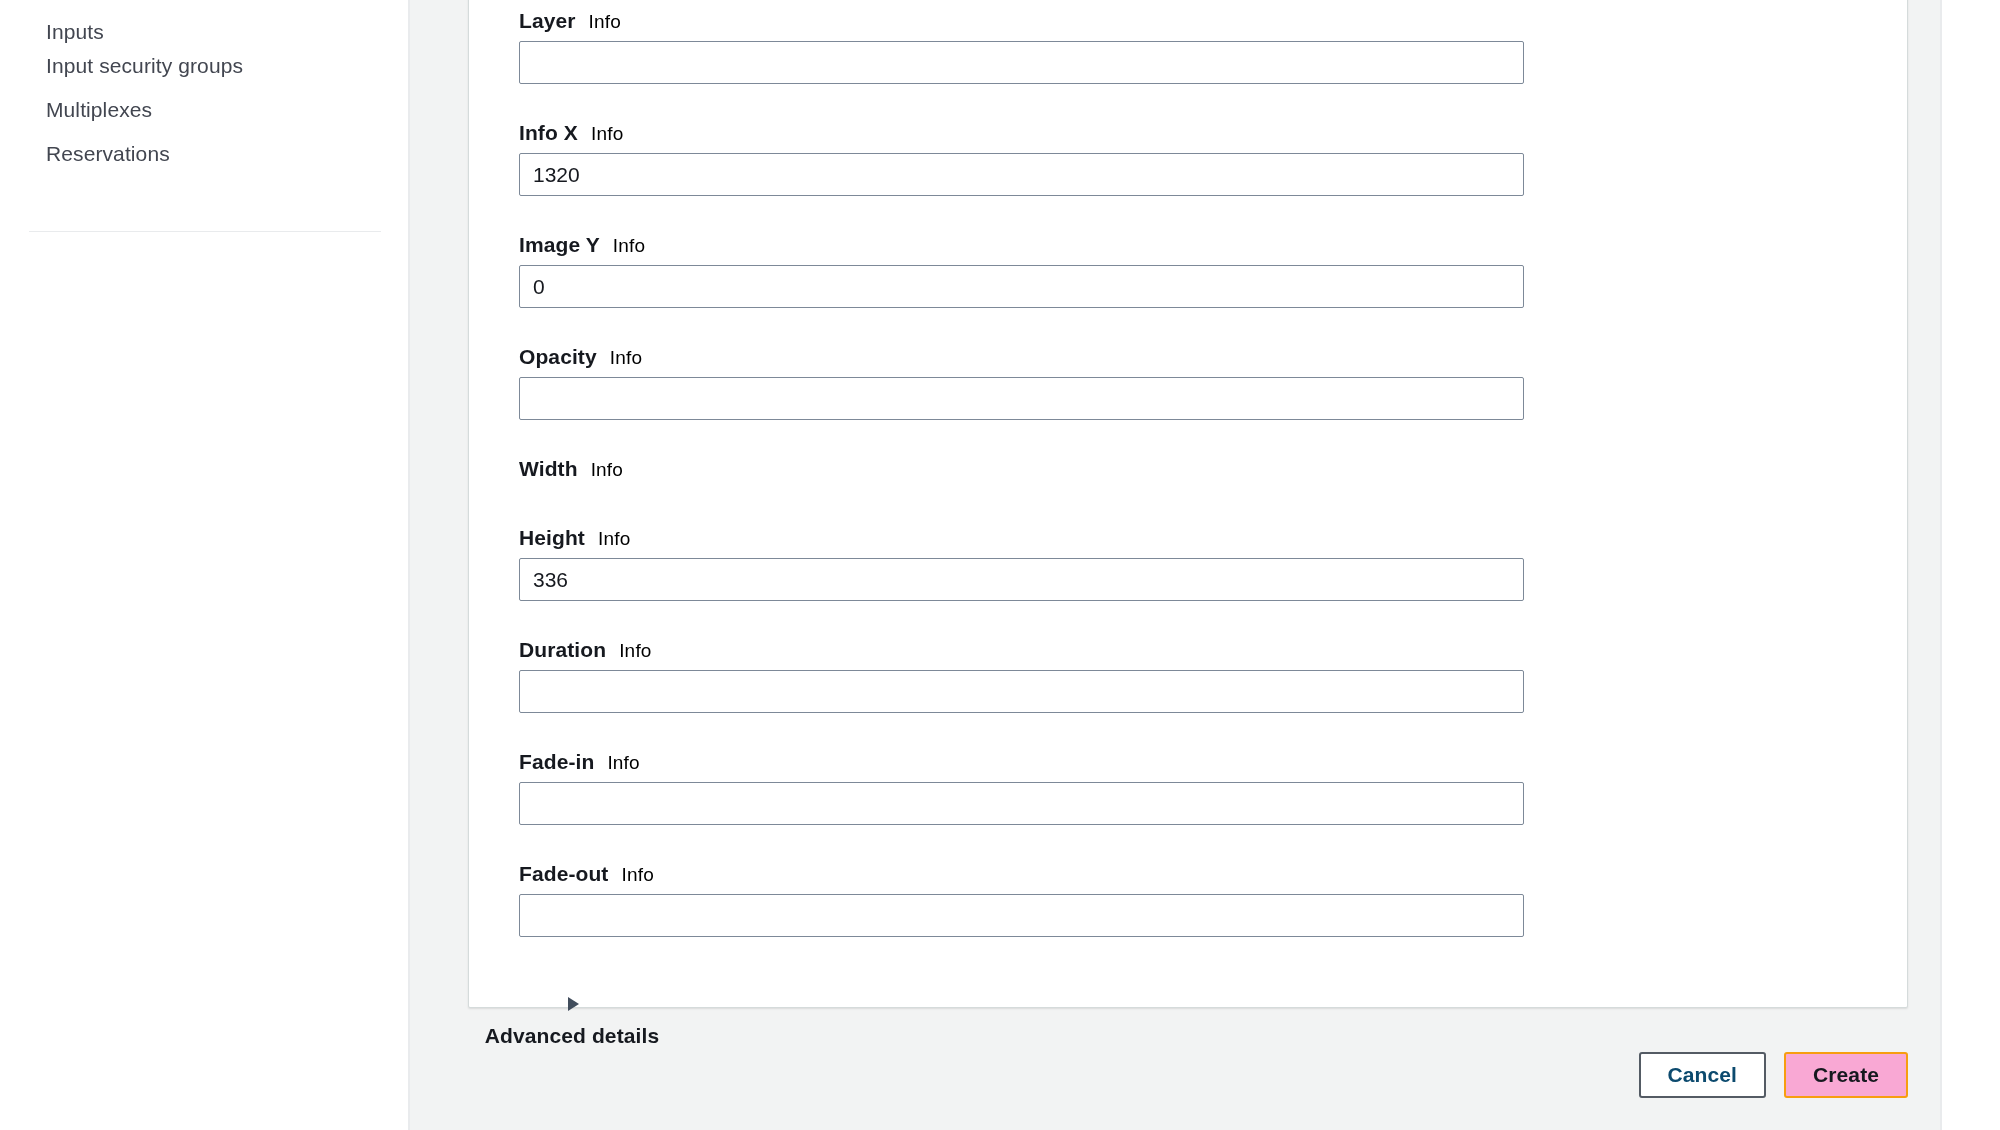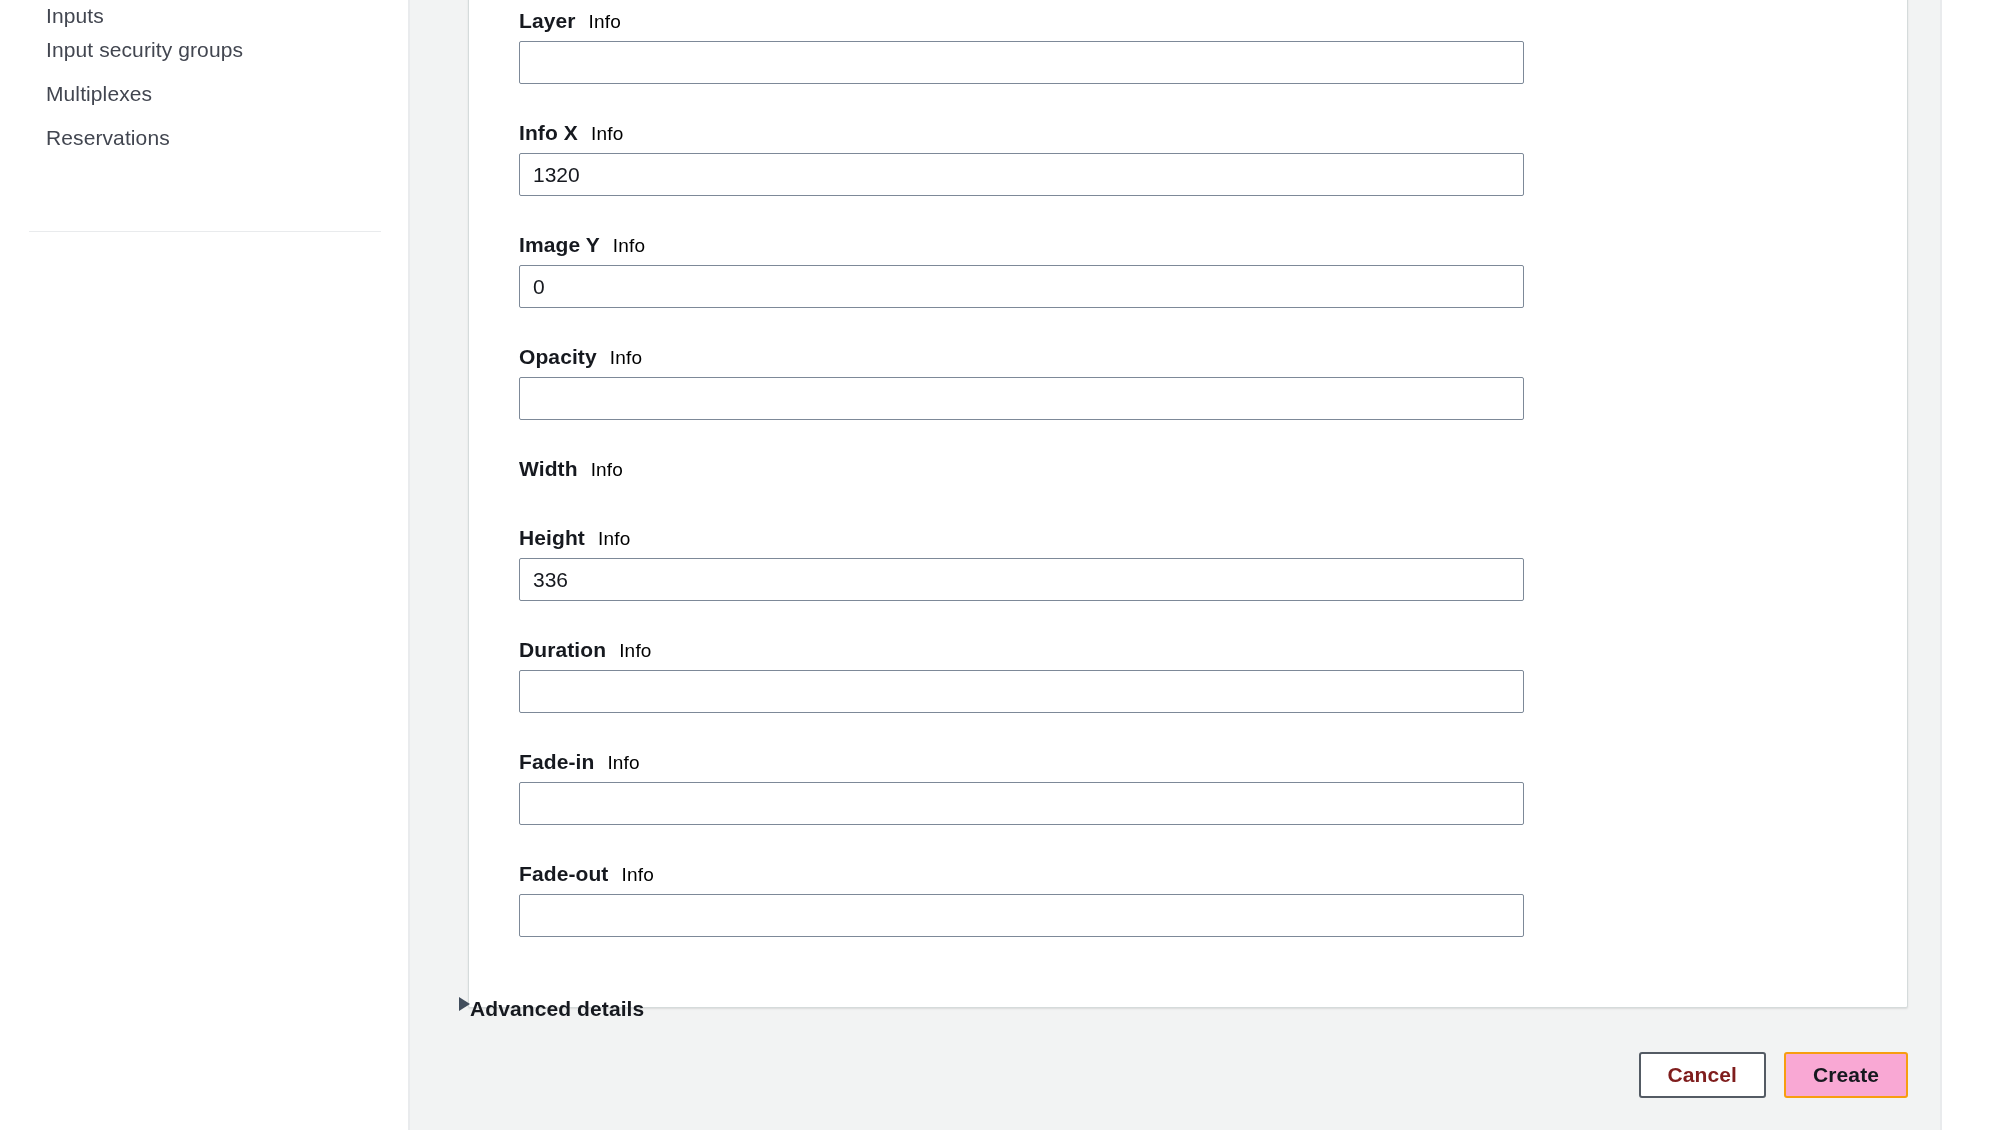--- a/index.html
+++ b/index.html
@@ -11,21 +11,21 @@
   }
   .page { position: relative; width: 2000px; height: 1130px; display: flex; }
 
   
   .sidebar {
     width: 410px; height: 1130px;
     background: #ffffff;
     border-right: 2px solid #e9ebed;
     position: relative;
     flex: 0 0 410px;
-    padding-top: 0;
+    padding-top: 16px;
   }
   .nav-list { list-style: none; padding-top: 0; }
   .nav-item {
     padding: 0 0 0 46px;
     height: 44px;
     display: flex;
     align-items: center;
     font-size: 21px;
     color: #424650;
     letter-spacing: .1px;
@@ -94,23 +94,24 @@
     color: #16191f;
     padding: 8px 13px;
     outline: none;
   }
   .field-gap { height: 37px; }
 
   
   .advanced {
     margin-top: 60px;
     margin-left: -12px;
-    display: flex; align-items: flex-start; 
+    display: flex; align-items: center; gap: 13px;
     cursor: pointer;
     width: 230px;
+    flex-direction: column;
   }
   .caret {
     width: 0; height: 0;
     border-left: 11px solid #414d5c;
     border-top: 7px solid transparent;
     border-bottom: 7px solid transparent;
     margin-left: 2px;
   }
   .advanced-label {
     font-size: 21px; font-weight: 700; color: #16191f;
@@ -129,21 +130,21 @@
     border-radius: 3px;
     cursor: pointer;
     letter-spacing: .1px;
     height: 46px;
     padding: 0 27px;
     display: inline-flex; align-items: center; justify-content: center;
   }
   .btn-cancel {
     background: #ffffff;
     border: 2px solid #545b64;
-    color: #7f1d1d;
+    color: #0c4a6e;
   }
   .btn-create {
     background: #f9a8d4;
     border: 2px solid #f79d10;
     color: #16191f;
   }
 
   
   .right-rail {
     flex: 0 0 58px;

